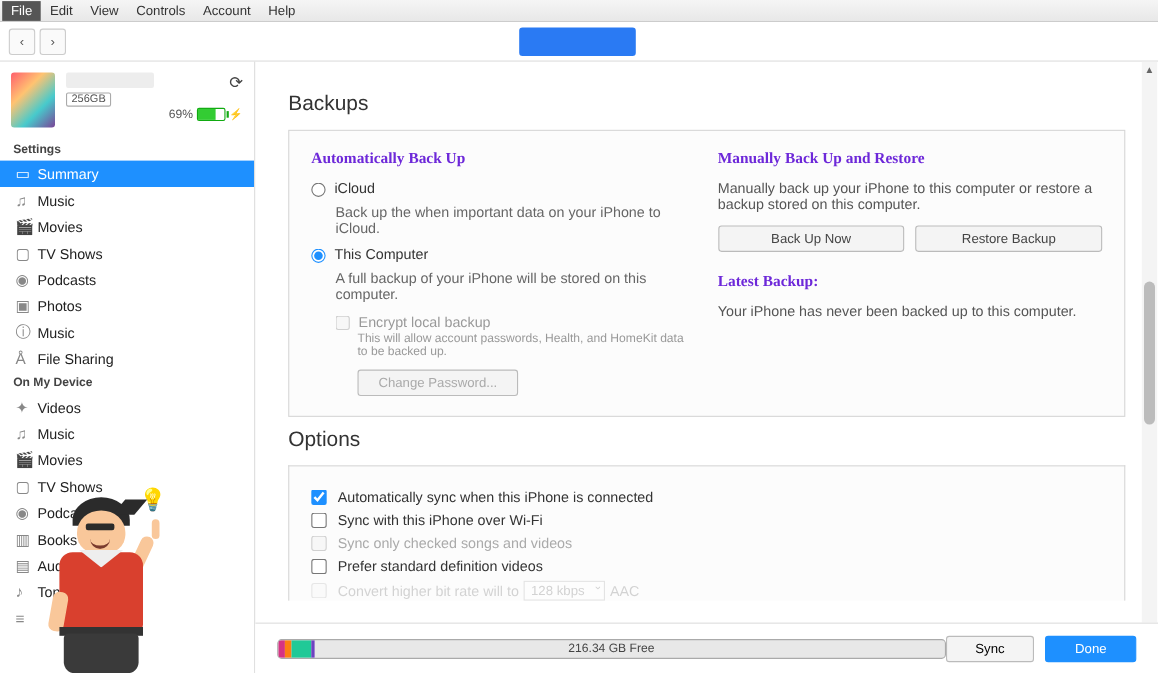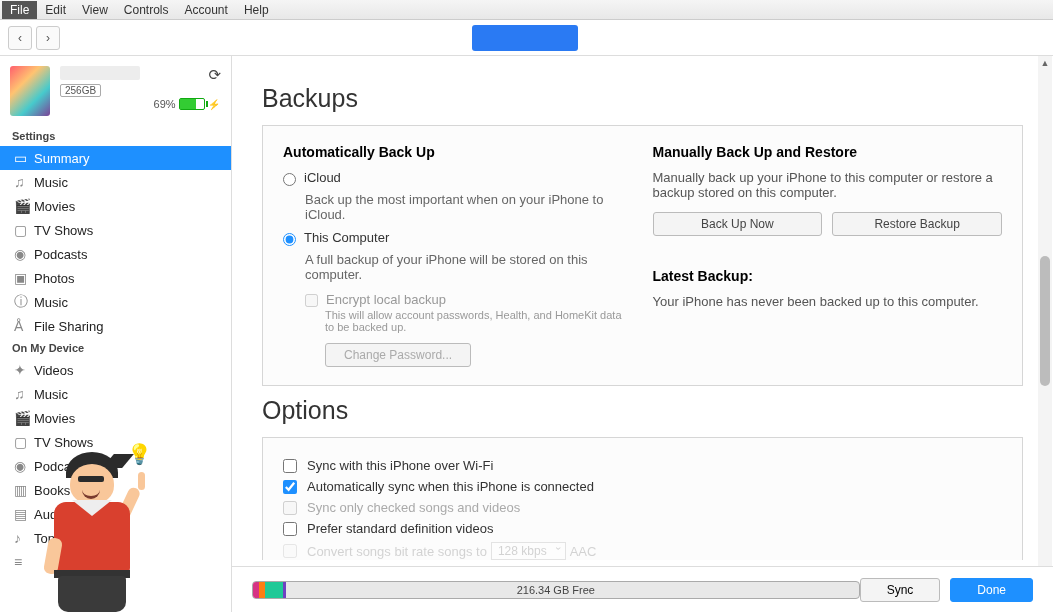--- a/index.html
+++ b/index.html
@@ -29,25 +29,25 @@
 
 .section-title { font-size:11px; font-weight:700; color:#444; padding:4px 12px; }
 .nav-item { display:flex; align-items:center; height:24px; padding:0 14px; font-size:13px; color:#222; cursor:default;}
 .nav-item.active { background:#1e90ff; color:#fff;}
 .nav-item .icon { width:20px; font-size:14px; color:#888; }
 .nav-item.active .icon { color:#fff;}
 .nav-item span.label { }
 
 .content { flex:1; position:relative; overflow:hidden;}
 .content-inner { padding: 18px 30px 0 30px; }
-h2.section { font-size:25px; font-weight:400; color:#333; margin: 10px 0 12px 0; }
+h2.section { font-size:19px; font-weight:400; color:#333; margin: 10px 0 12px 0; }
 .panel { border:1px solid #d6d6d6; padding:18px 20px; background:#fcfcfc;}
 .backups-panel { display:flex; gap:20px;}
 .col { flex:1; }
-.boldtitle { font-weight:600; font-size:14px; margin-bottom:10px; color:#000000;}
+.boldtitle { font-weight:600; font-size:14px; margin-bottom:10px; color:#6d28d9;font-family:Liberation Serif, serif;}
 .radio-row { display:flex; align-items:flex-start; margin:6px 0; }
 .radio-row input[type=radio] { margin-top:3px; margin-right:8px; accent-color:#1e90ff;}
 .radio-text { font-size:13px; }
 .subtext { color:#666; font-size:13px; margin-left:22px; margin-bottom:8px;}
 .encrypt-row { margin-left:22px; margin-top:10px; display:flex; align-items:flex-start;}
 .encrypt-row input { margin-right:8px; margin-top:2px;}
 .encrypt-label { color:#999; font-size:13px;}
 .encrypt-sub { color:#999; font-size:11px; margin-left:42px; margin-top:2px; max-width:300px;}
 .std-button { background:#f4f4f4; border:1px solid #bbb; border-radius:3px; padding:4px 18px; font-size:12px; color:#444; cursor:default;}
 .std-button.disabled { color:#aaa; }
@@ -227,21 +227,21 @@
   <div class="content">
     <div class="content-inner">
       <h2 class="section">Backups</h2>
       <div class="panel backups-panel">
         <div class="col">
           <div class="boldtitle">Automatically Back Up</div>
           <div class="radio-row">
             <input type="radio" name="bk" style="">
             <span class="radio-text">iCloud</span>
           </div>
-          <div class="subtext">Back up the most important when on your iPhone to iCloud.</div>
+          <div class="subtext">Back up the when important data on your iPhone to iCloud.</div>
           <div class="radio-row">
             <input type="radio" name="bk" checked="" style="">
             <span class="radio-text">This Computer</span>
           </div>
           <div class="subtext">A full backup of your iPhone will be stored on this computer.</div>
           <div class="encrypt-row">
             <input type="checkbox" disabled="" style="">
             <span class="encrypt-label">Encrypt local backup</span>
           </div>
           <div class="encrypt-sub">This will allow account passwords, Health, and HomeKit data to be backed up.</div>
@@ -249,46 +249,46 @@
             <button class="std-button disabled">Change Password...</button>
           </div>
         </div>
         <div class="col">
           <div class="boldtitle">Manually Back Up and Restore</div>
           <div style="color:#555; font-size:13px; margin-bottom:12px;">Manually back up your iPhone to this computer or restore a backup stored on this computer.</div>
           <div class="button-row">
             <button class="std-button" style="flex:1;">Back Up Now</button>
             <button class="std-button" style="flex:1;">Restore Backup</button>
           </div>
-          <div class="boldtitle" style="margin-top:32px;">Latest Backup:</div>
+          <div class="boldtitle" style="margin-top:20px;">Latest Backup:</div>
           <div style="color:#555; font-size:13px;">Your iPhone has never been backed up to this computer.</div>
         </div>
       </div>
 
       <h2 class="section">Options</h2>
       <div class="options-panel">
         <div class="option-row">
+            <input type="checkbox" checked="" style="">
+            <span>Automatically sync when this iPhone is connected</span>
+          </div>
+        <div class="option-row">
             <input type="checkbox" style="">
             <span>Sync with this iPhone over Wi-Fi</span>
-          </div>
-        <div class="option-row">
-            <input type="checkbox" checked="" style="">
-            <span>Automatically sync when this iPhone is connected</span>
           </div>
         <div class="option-row disabled">
             <input type="checkbox" disabled="" style="">
             <span>Sync only checked songs and videos</span>
           </div>
         <div class="option-row">
             <input type="checkbox" style="">
             <span>Prefer standard definition videos</span>
           </div>
         <div class="option-row disabled" style="opacity:0.5;">
           <input type="checkbox" disabled="" style="">
-          <span>Convert songs bit rate songs to</span>
+          <span>Convert higher bit rate will to</span>
           <span class="dropdown">128 kbps</span>
           <span>AAC</span>
         </div>
       </div>
     </div>
 
     <div class="scrollbar-right">
       <div class="arrow up">▲</div>
       <div class="thumb"></div>
     </div>

